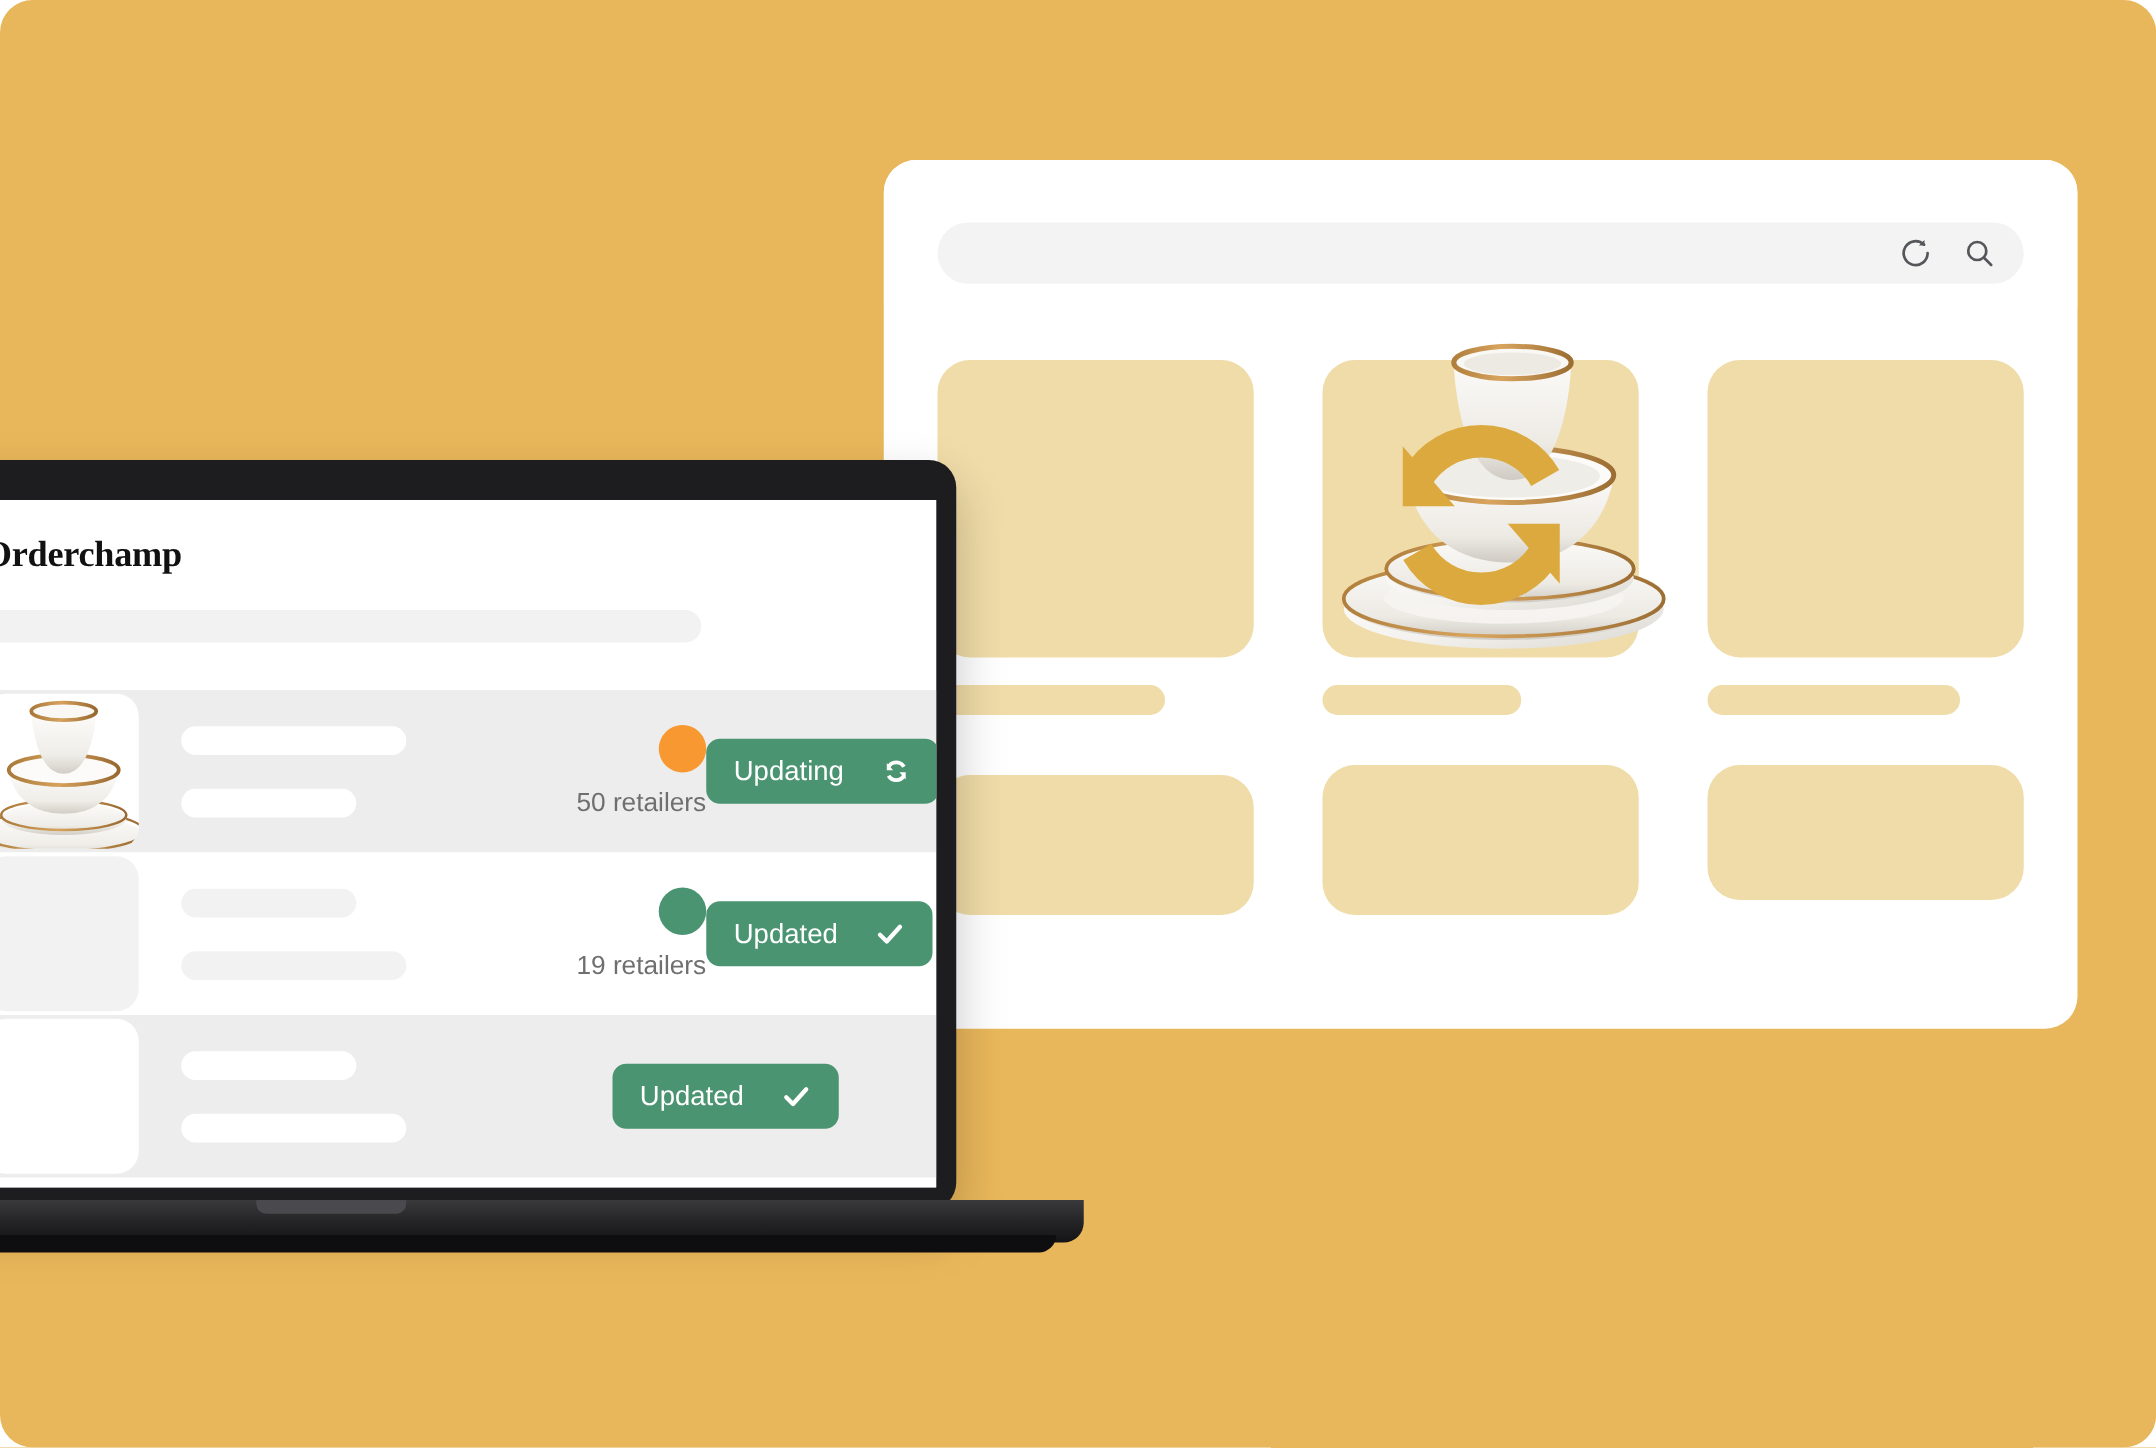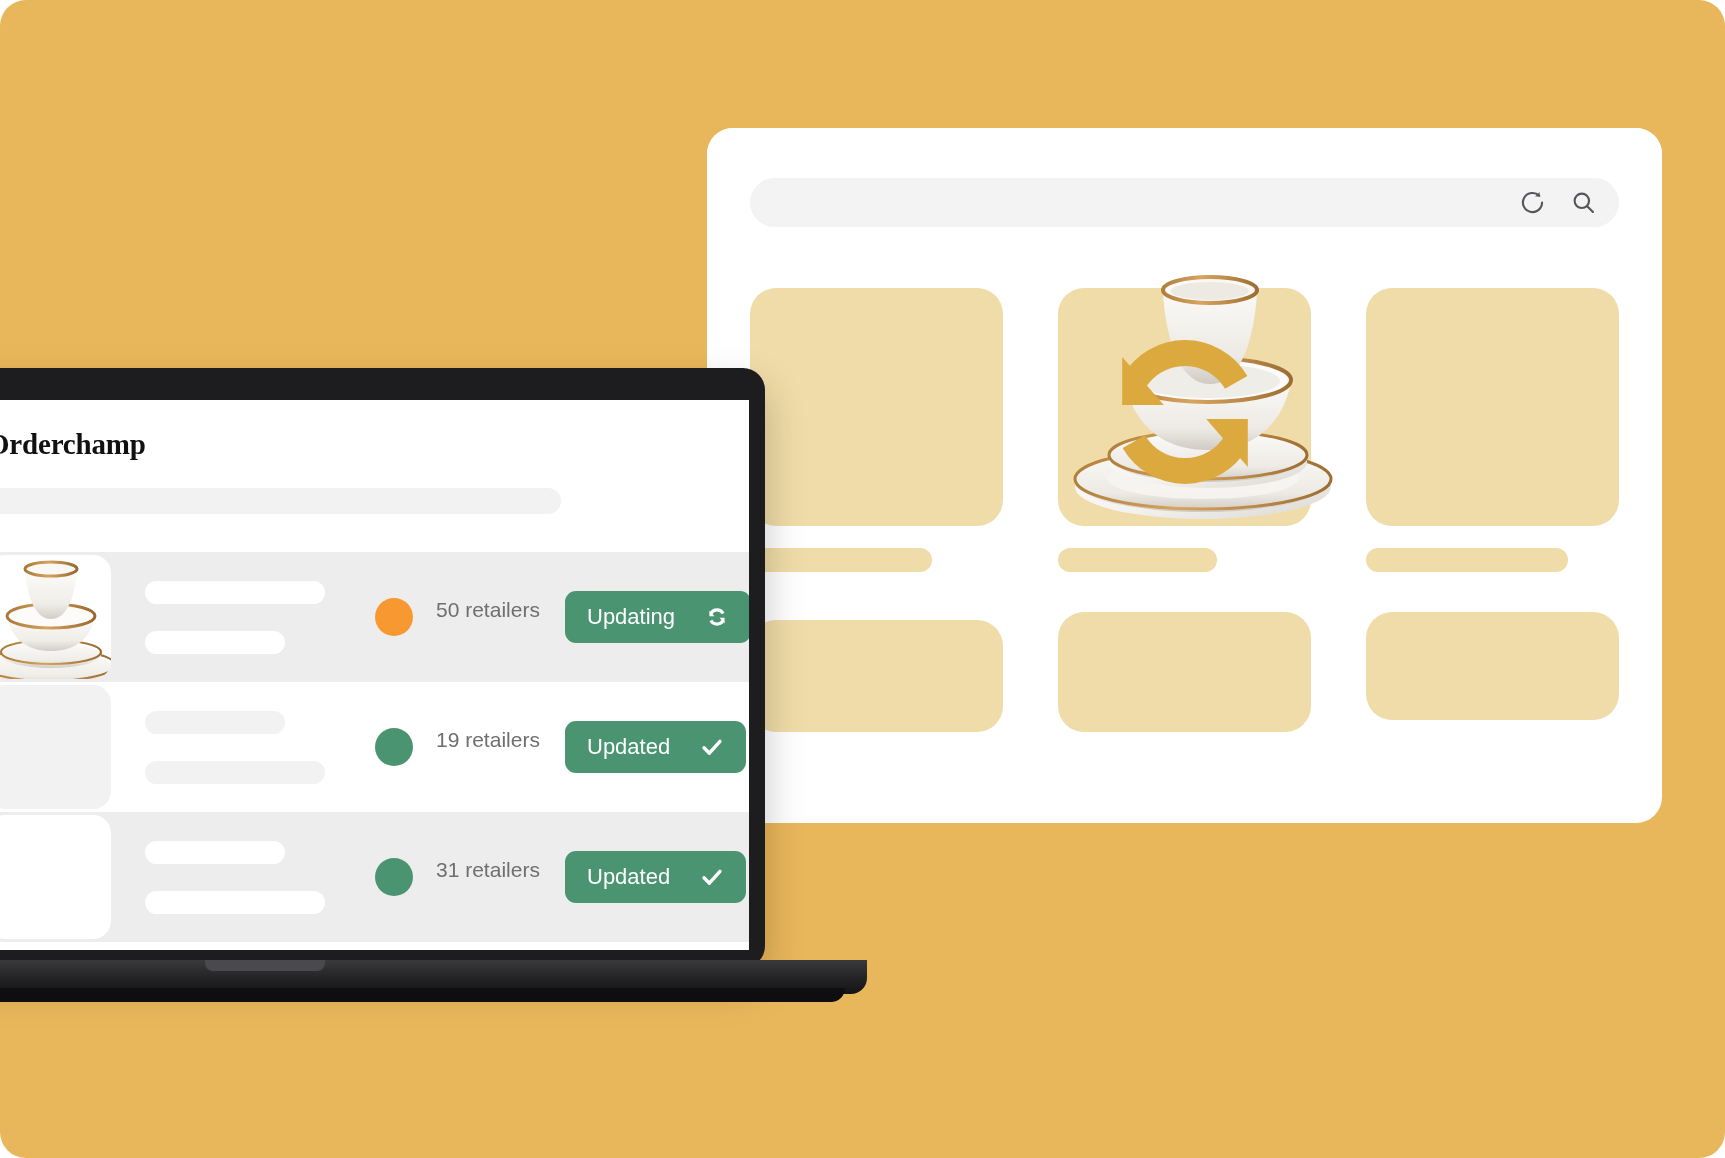--- a/index.html
+++ b/index.html
@@ -243,22 +243,23 @@
     border-radius: 12px;
   }
   .skel.on-shade { background: #ffffff; }
   .skel.on-plain { background: #F2F2F2; }
   .skel.w1 { width: 180px; }
   .skel.w2 { width: 140px; }
 
   .status-col {
     flex: 0 0 190px;
     display: flex;
-    align-items: flex-start;
-    gap: 23px;
+    flex-direction: column;
+    align-items: flex-end;
+    gap: 13px;
   }
   .status-dot {
     width: 38px;
     height: 38px;
     border-radius: 50%;
   }
   .status-count {
     font-size: 21px;
     color: #6F6F6F;
     font-family: "Liberation Sans", sans-serif;
@@ -485,24 +486,20 @@
                 </button>
               </div>
             </div>
 
             <div class="prow shaded">
               <div class="thumb on-shade"></div>
               <div class="skel-col">
                 <div class="skel on-shade w2"></div>
                 <div class="skel on-shade w1"></div>
               </div>
-              <div class="status-col">
-                <div class="status-dot" style="background:#4A9471"></div>
-                <div class="status-count">31 retailers</div>
-              </div>
               <div class="action-col">
                 <button class="pill">
                   <span>Updated</span>
                   <span>
                     <svg width="24" height="24" viewBox="0 0 24 24" fill="none" stroke="#ffffff" stroke-width="3.4" stroke-linecap="round" stroke-linejoin="round">
                       <polyline points="4 12.8 9.4 18.2 20 6.4"></polyline>
                     </svg>
                   </span>
                 </button>
               </div>

